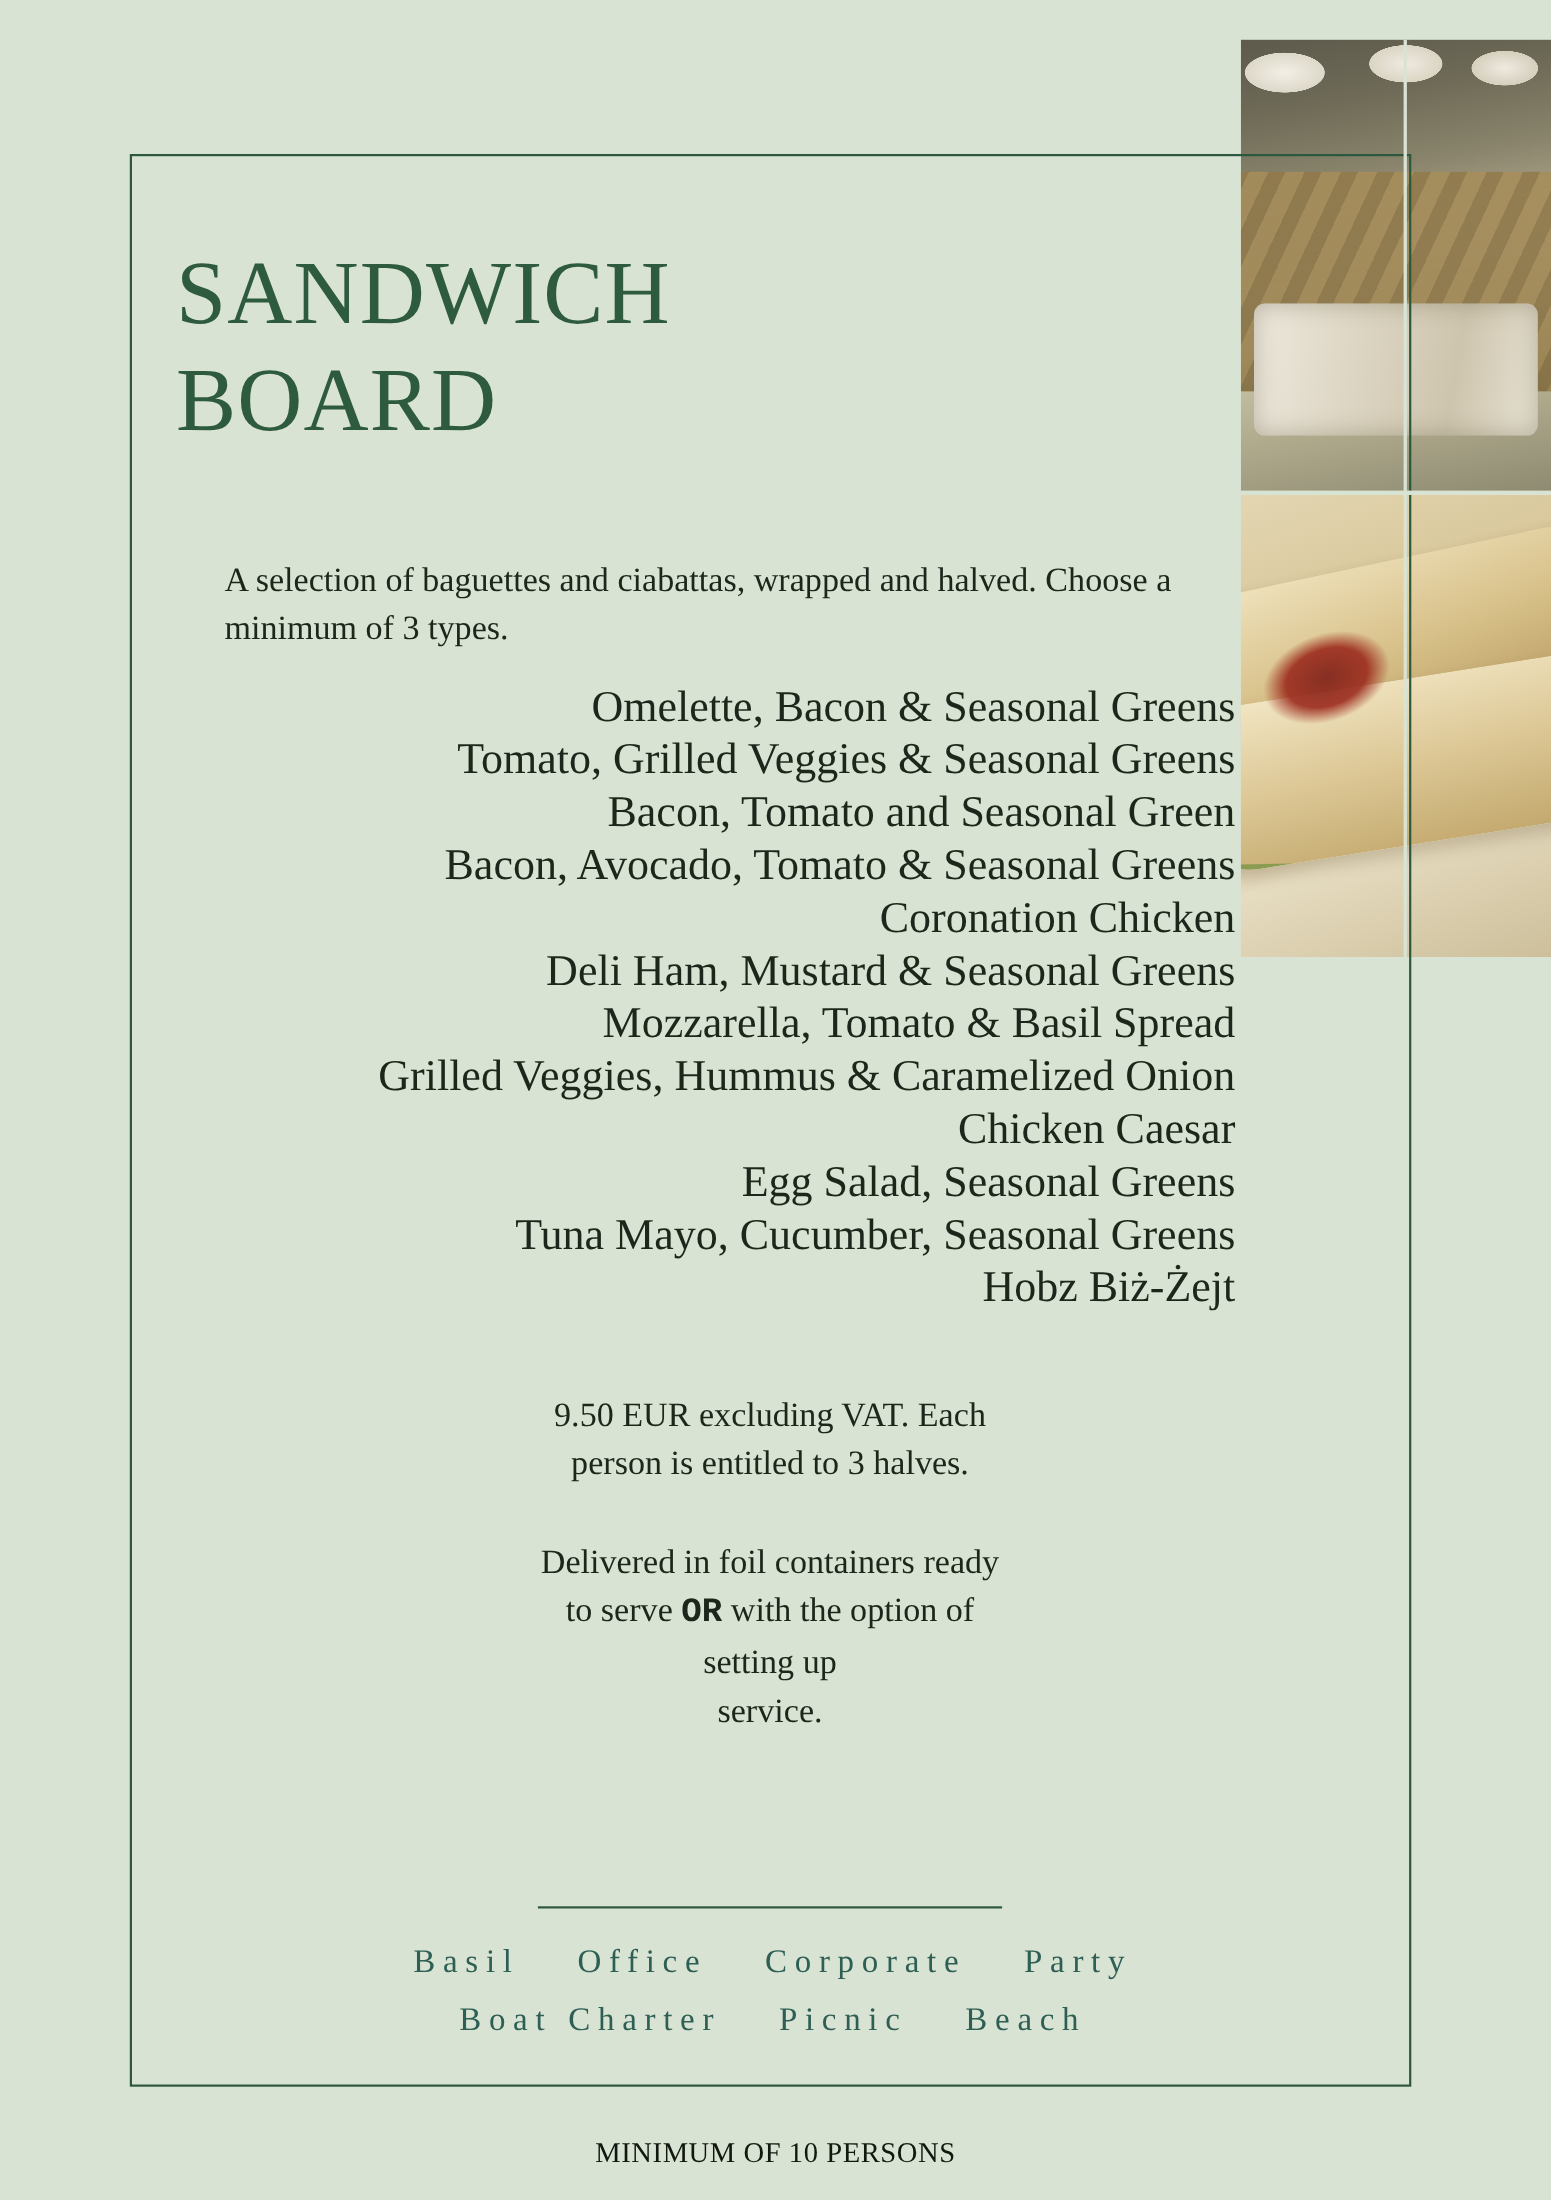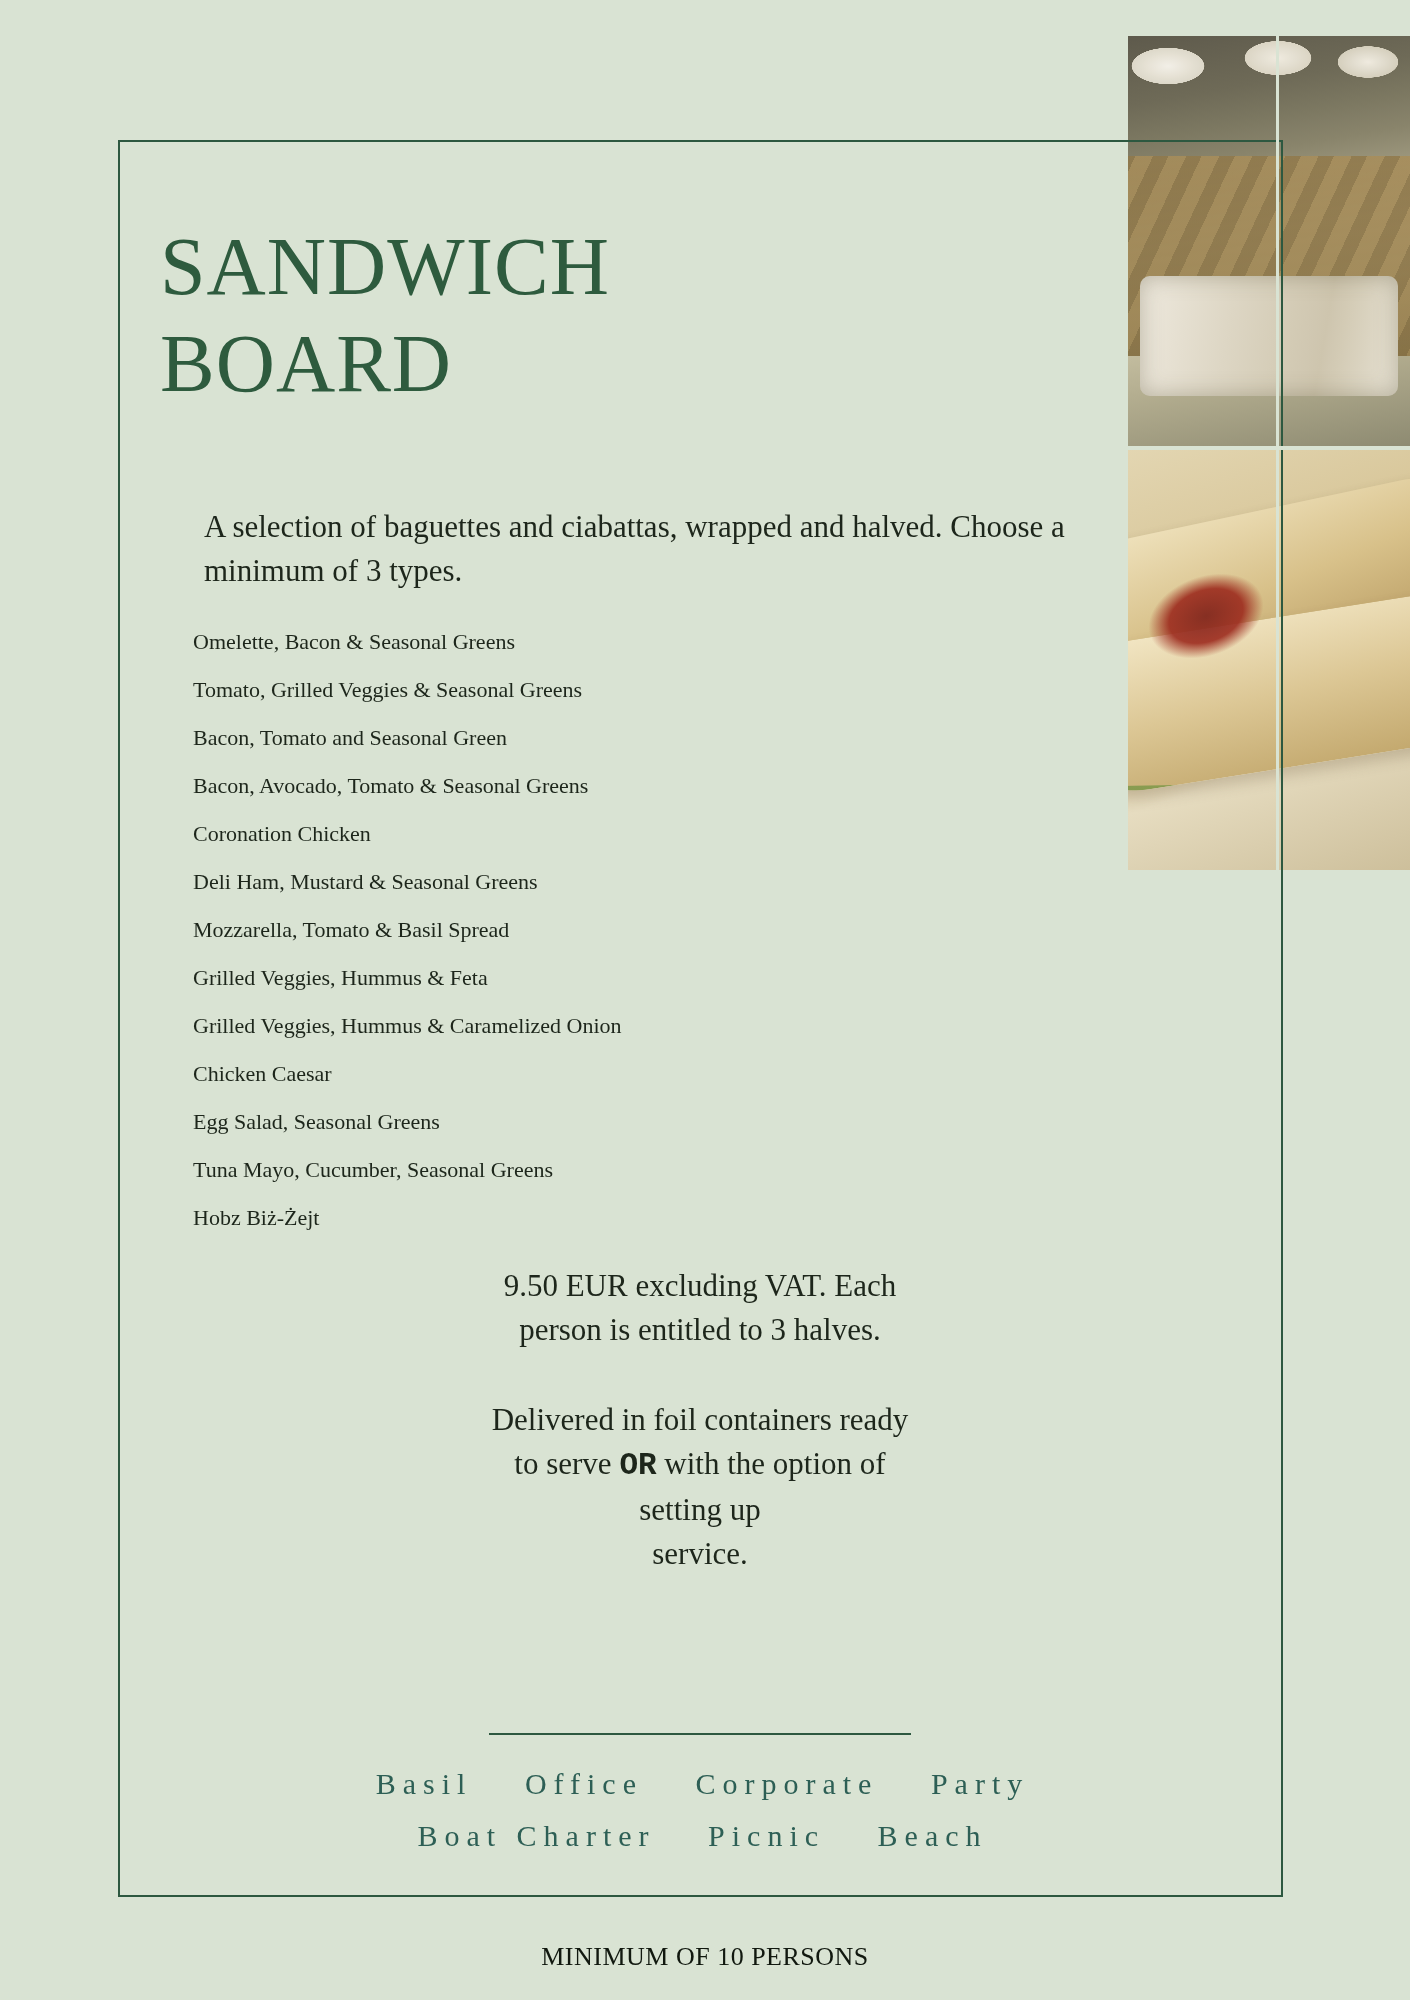--- a/index.html
+++ b/index.html
@@ -160,23 +160,24 @@
     line-height: 1.42;
     color: #1d261b;
   }
 
   
   .items {
     position: absolute;
     left: 193px;
     top: 582px;
     width: 930px;
-    font-size: 22px;
+    font-size: 40px;
     line-height: 48px;
     color: #1d261b;
+    text-align: right;
   }
   .items div { white-space: nowrap; }
 
   
   .price-block {
     position: absolute;
     left: 330px;
     top: 1228px;
     width: 740px;
     text-align: center;
@@ -258,21 +259,20 @@
   <p class="intro">A selection of baguettes and ciabattas, wrapped and halved. Choose a minimum of 3 types.</p>
 
   <div class="items">
     <div>Omelette, Bacon &amp; Seasonal Greens</div>
     <div>Tomato, Grilled Veggies &amp; Seasonal Greens</div>
     <div>Bacon, Tomato and Seasonal Green</div>
     <div>Bacon, Avocado, Tomato &amp; Seasonal Greens</div>
     <div>Coronation Chicken</div>
     <div>Deli Ham, Mustard &amp; Seasonal Greens</div>
     <div>Mozzarella, Tomato &amp; Basil Spread</div>
-    <div>Grilled Veggies, Hummus &amp; Feta</div>
     <div>Grilled Veggies, Hummus &amp; Caramelized Onion</div>
     <div>Chicken Caesar</div>
     <div>Egg Salad, Seasonal Greens</div>
     <div>Tuna Mayo, Cucumber, Seasonal Greens</div>
     <div>Hobz Biż-Żejt</div>
   </div>
 
   <div class="price-block">
     <div>9.50 EUR excluding VAT. Each</div>
     <div>person is entitled to 3 halves.</div>

